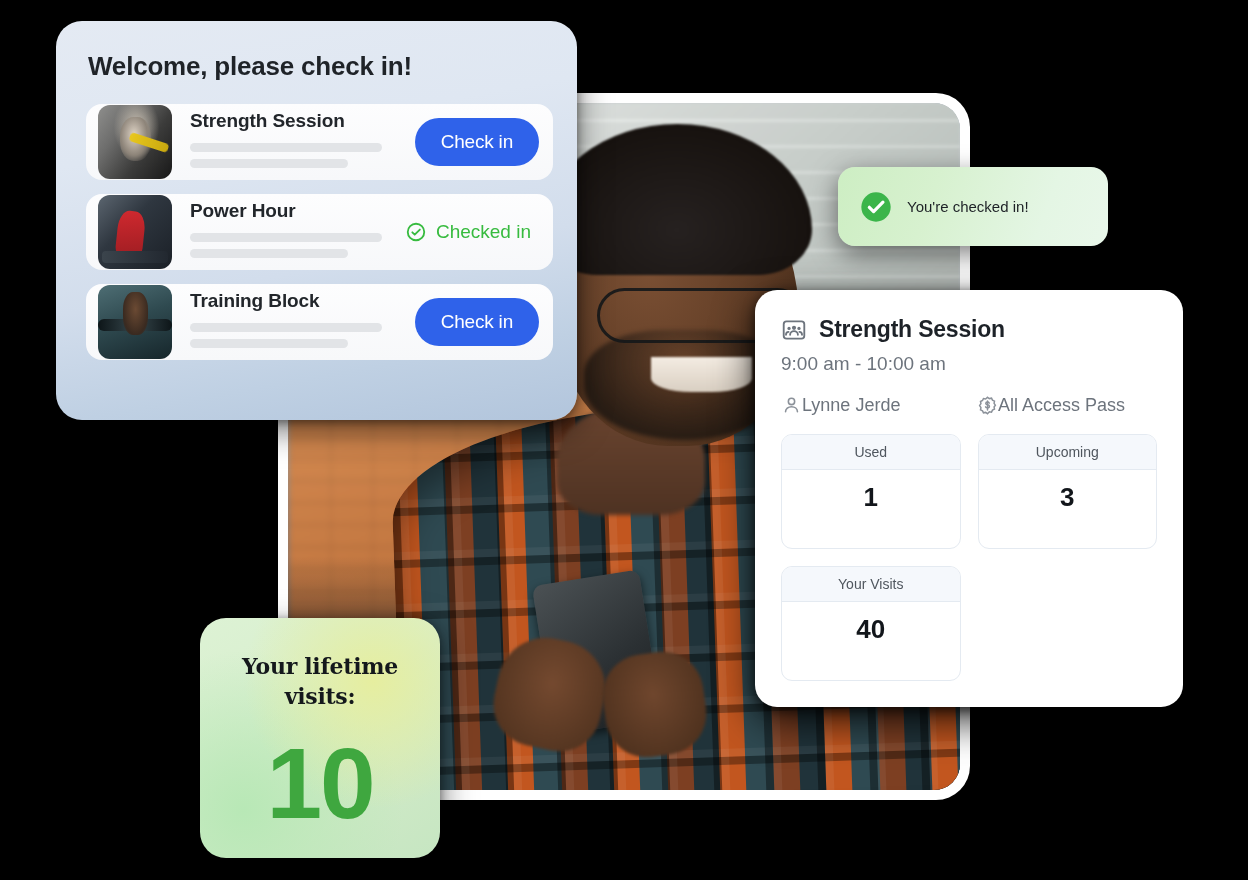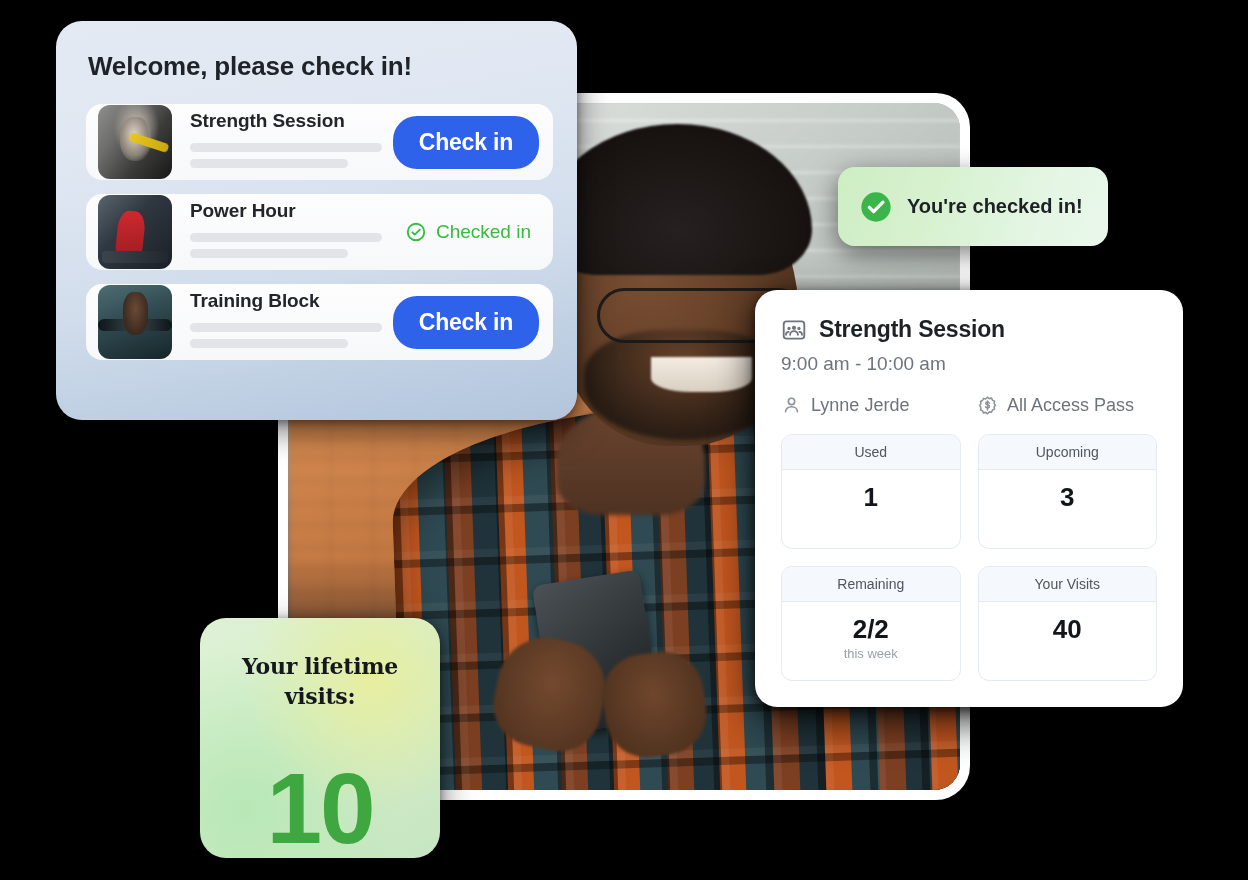--- a/index.html
+++ b/index.html
@@ -256,22 +256,22 @@
     margin-bottom: 7px;
   }
   .skel.w1 { width: 192px; }
   .skel.w2 { width: 158px; }
   .checkin-btn {
     background: #2f62ea;
     color: #ffffff;
     border: none;
     border-radius: 24px;
     font-family: "Liberation Sans", sans-serif;
-    font-size: 23px;
-    font-weight: 700;
+    font-size: 19px;
+    font-weight: 400;
     padding: 13px 26px;
     cursor: pointer;
     white-space: nowrap;
     letter-spacing: -0.2px;
   }
   .checked-wrap {
     display: flex;
     align-items: flex-end;
     gap: 9px;
     color: #3cb council;
@@ -293,24 +293,23 @@
     border-radius: 17px;
     background: linear-gradient(110deg, #cdeec3 0%, #d7f1cf 35%, #e4f6e4 75%, #e9f7ea 100%);
     box-shadow: 0 8px 26px rgba(0,0,0,0.5);
     display: flex;
     align-items: center;
     gap: 15px;
     padding: 0 22px;
     box-sizing: border-box;
   }
   .toast-text {
-    font-size: 20px;
+    font-size: 15px;
     color: #1d2126;
     white-space: nowrap;
-    font-weight: bold;
   }
 
   
   .detail-card {
     position: absolute;
     left: 755px;
     top: 290px;
     width: 428px;
     height: 417px;
     background: #ffffff;
@@ -338,21 +337,20 @@
   }
   .dc-meta {
     display: flex;
     align-items: center;
     gap: 0;
     margin-bottom: 18px;
   }
   .dc-meta-item {
     display: flex;
     align-items: center;
-    gap: 9px;
     font-size: 18px;
     color: #6d747d;
     white-space: nowrap;
   }
   .dc-meta-item.first { width: 196px; }
   .stats-grid {
     display: grid;
     grid-template-columns: 1fr 1fr;
     gap: 17px;
   }
@@ -396,21 +394,21 @@
     height: 240px;
     border-radius: 26px;
     background:
       radial-gradient(circle at 72% 26%, #e6ee9f 0%, rgba(230,238,159,0) 52%),
       radial-gradient(circle at 18% 80%, #b8e8b6 0%, rgba(184,232,182,0) 58%),
       linear-gradient(150deg, #ddf2d4 0%, #d8efcf 35%, #cfe9c6 70%, #c6e6c2 100%);
     box-shadow: 0 12px 34px rgba(0,0,0,0.55), 0 2px 10px rgba(0,0,0,0.4);
     display: flex;
     flex-direction: column;
     align-items: center;
-    justify-content: space-between;
+    justify-content: flex-start;
     padding-top: 34px;
     box-sizing: border-box;
   }
   .lt-title {
     font-family: "DejaVu Serif", serif;
     font-weight: 700;
     font-size: 22px;
     color: #14181c;
     text-align: center;
     line-height: 1.35;
@@ -554,27 +552,20 @@
           <div class="stat-value">1</div>
         </div>
       </div>
       <div class="stat">
         <div class="stat-head">Upcoming</div>
         <div class="stat-body">
           <div class="stat-value">3</div>
         </div>
       </div>
       <div class="stat">
-        <div class="stat-head">Remaining</div>
-        <div class="stat-body">
-          <div class="stat-value">2/2</div>
-          <div class="stat-sub">this week</div>
-        </div>
-      </div>
-      <div class="stat">
         <div class="stat-head">Your Visits</div>
         <div class="stat-body">
           <div class="stat-value">40</div>
         </div>
       </div>
     </div>
   </div>
 
   <div class="lifetime-card">
     <div class="lt-title">Your lifetime visits:</div>

